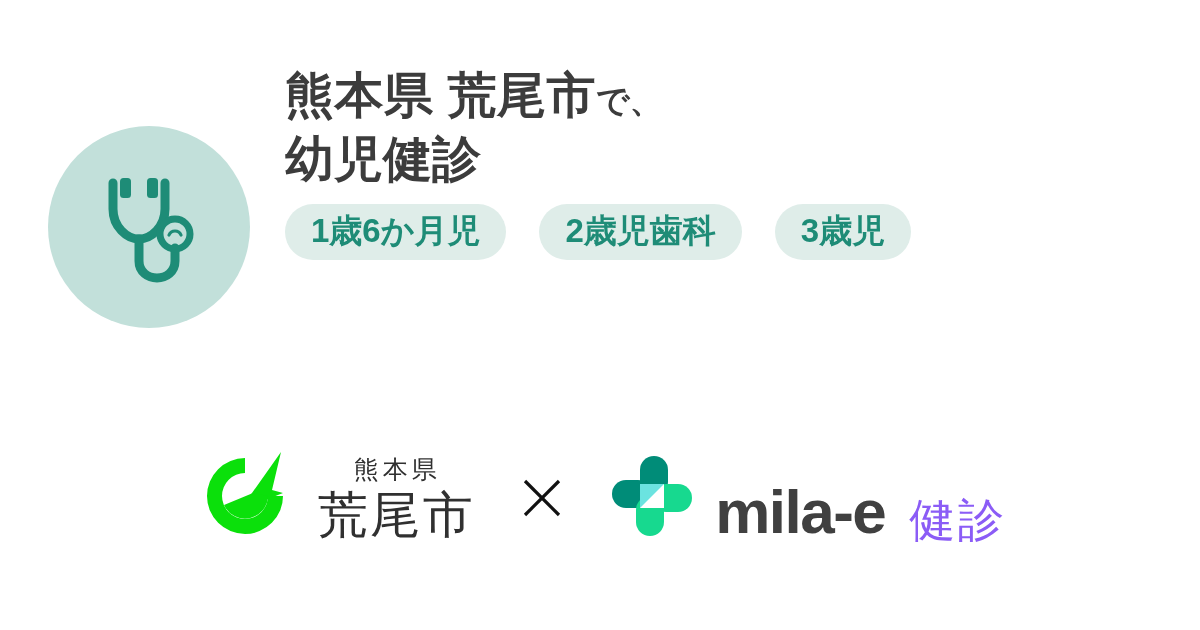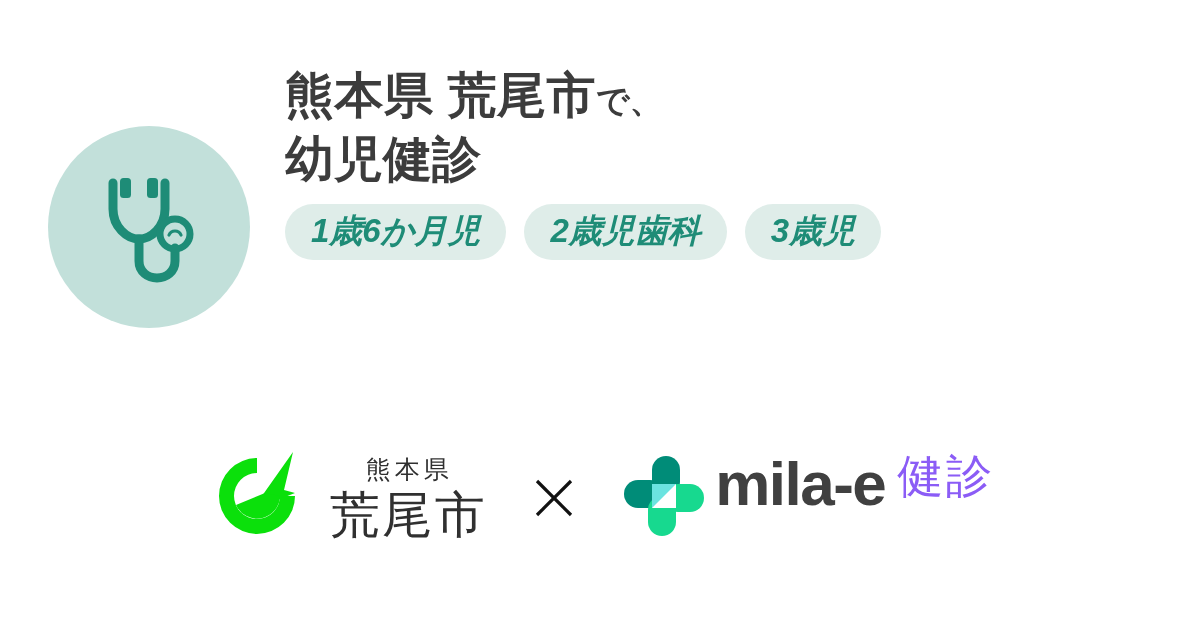--- a/index.html
+++ b/index.html
@@ -73,23 +73,22 @@
     color: #3C3C3C;
     line-height: 1.22;
     margin-top: 4px;
     white-space: nowrap;
   }
 
   
   .pill-row {
     display: flex;
     align-items: center;
-    gap: 18px;
+    gap: 33px;
     margin-top: 14px;
-    font-style: italic;
   }
   .pill {
     background: #DFEDE9;
     color: #1E8C77;
     font-size: 33px;
     font-weight: 700;
     border-radius: 30px;
     padding: 7px 26px 10px 26px;
     line-height: 1.2;
     white-space: nowrap;
@@ -150,22 +149,22 @@
   }
 
   .x-sep {
     width: 46px;
     height: 46px;
     flex: none;
   }
 
   .milae-logo {
     display: flex;
-    align-items: flex-start;
-    gap: 8px;
+    align-items: flex-end;
+    gap: 20px;
   }
   .milae-mark { display: block; }
   .milae-word {
     font-size: 62px;
     font-weight: 700;
     color: #404040;
     letter-spacing: -0.025em;
     line-height: 1;
   }
   .milae-kenshin {

